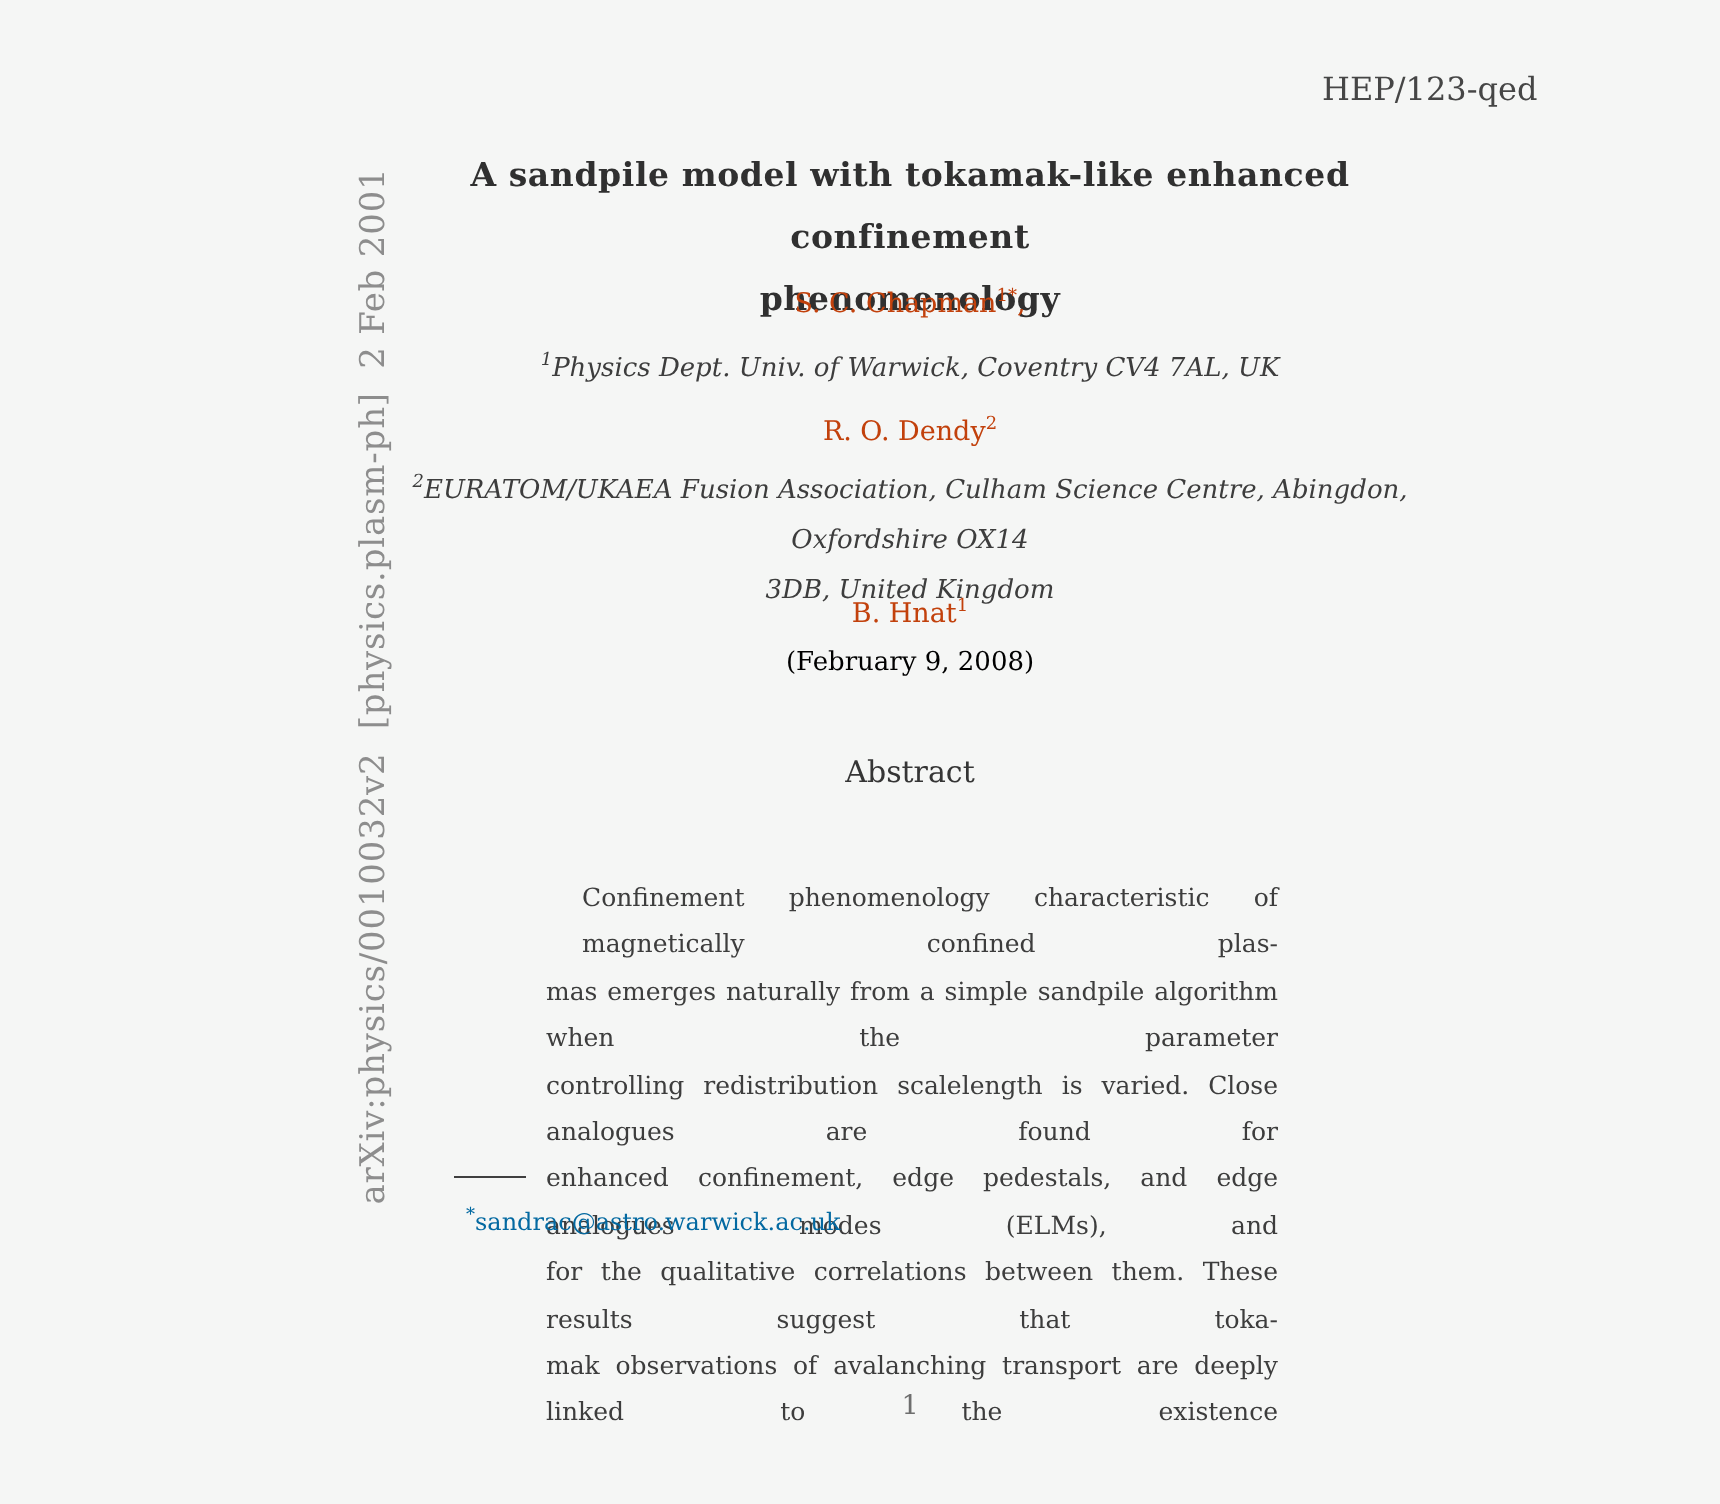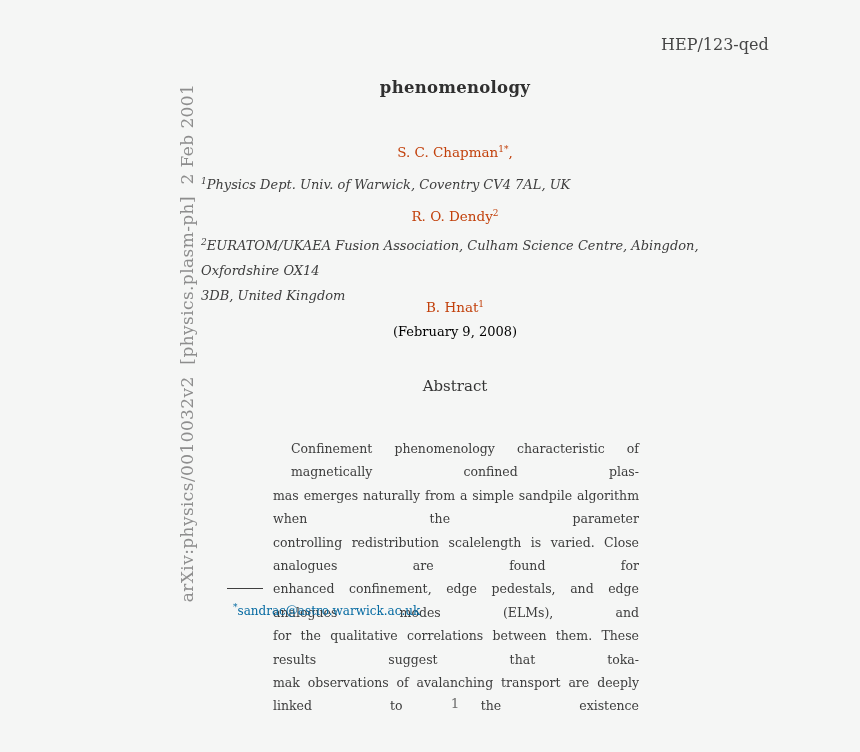--- a/index.html
+++ b/index.html
@@ -25,23 +25,23 @@
     margin-left: 48px;
   }
   .col {
     position: absolute;
     left: 235px;
     width: 440px;
     text-align: center;
   }
   .col-wide {
     position: absolute;
-    left: 201px;
+    left: 185px;
     width: 540px;
-    text-align: left;
+    text-align: center;
   }
   .title {
     top: 72px;
     font-weight: bold;
     font-size: 16.5px;
     line-height: 31px;
     color: #303030;
     letter-spacing: 0.3px;
   }
   .author-name {
@@ -119,20 +119,21 @@
 </head>
 <body>
 
 <div class="canvas">
 
   <div class="report-id">HEP/123-qed</div>
 
   <div class="arxiv-watermark">arXiv:physics/0010032v2  [physics.plasm-ph]  2 Feb 2001</div>
 
   <div class="col title">
+    <div>A sandpile model with tokamak-like enhanced confinement</div>
     <div>phenomenology</div>
   </div>
 
   <div class="col author-name" style="top:144px"><span>S. C. Chapman</span><sup>1*</sup><span>,</span></div>
 
   <div class="col-wide affil" style="top:172px"><sup>1</sup><span>Physics Dept. Univ. of Warwick, Coventry CV4 7AL, UK</span></div>
 
   <div class="col author-name" style="top:208px"><span>R. O. Dendy</span><sup>2</sup></div>
 
   <div class="col-wide affil" style="top:233px">

